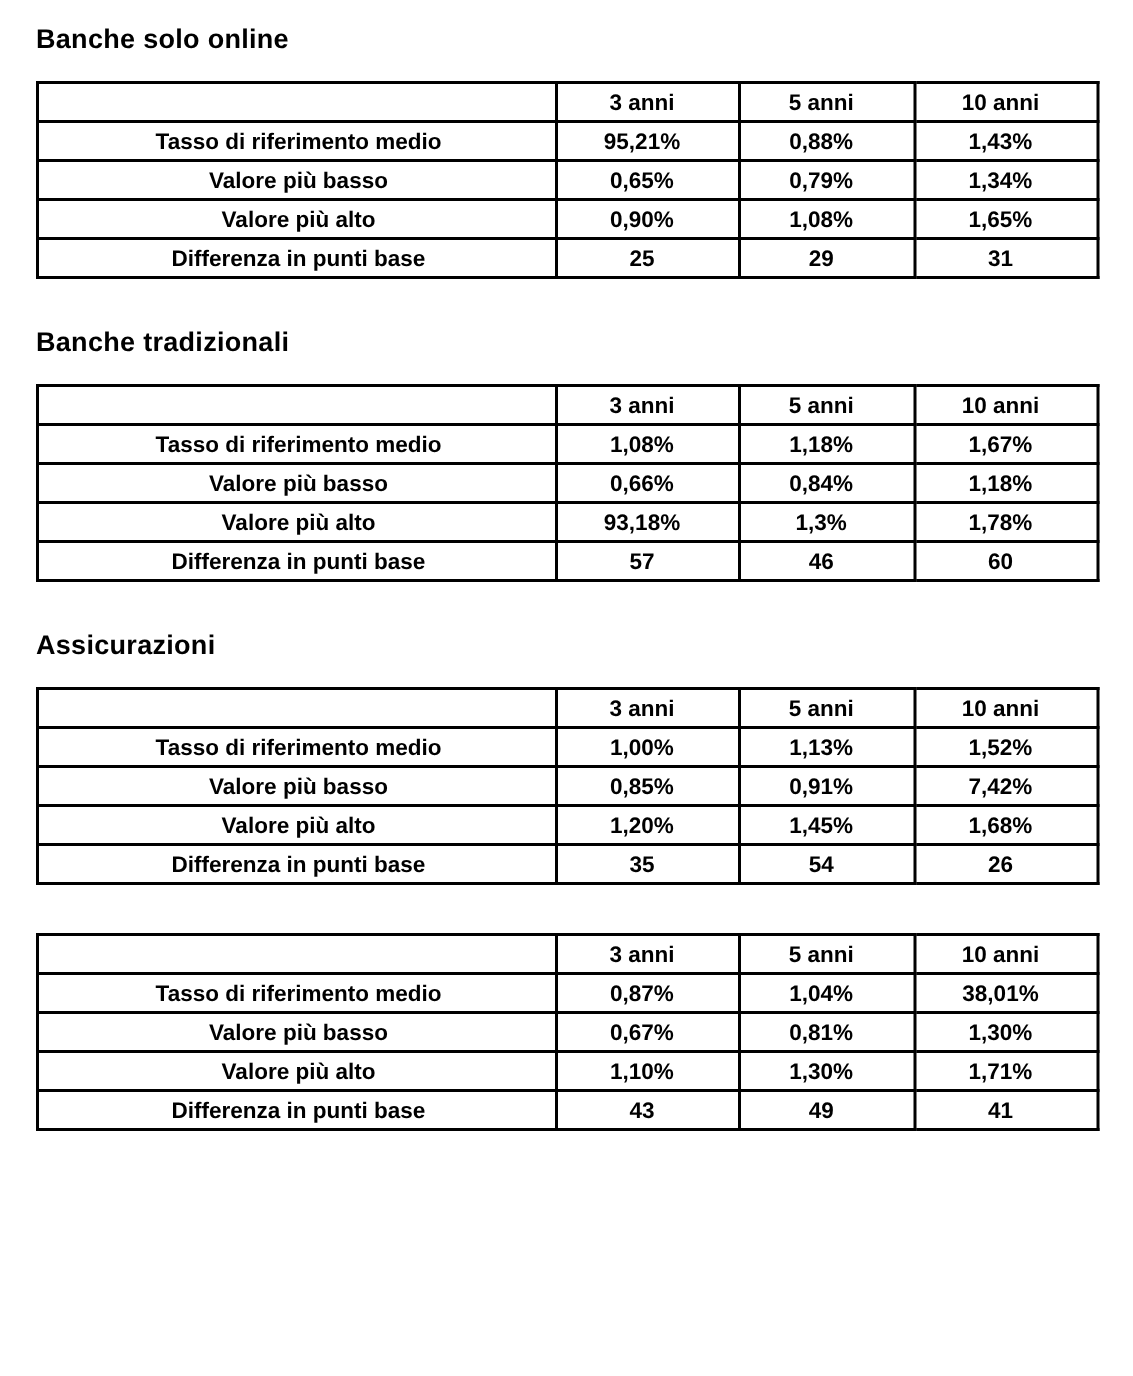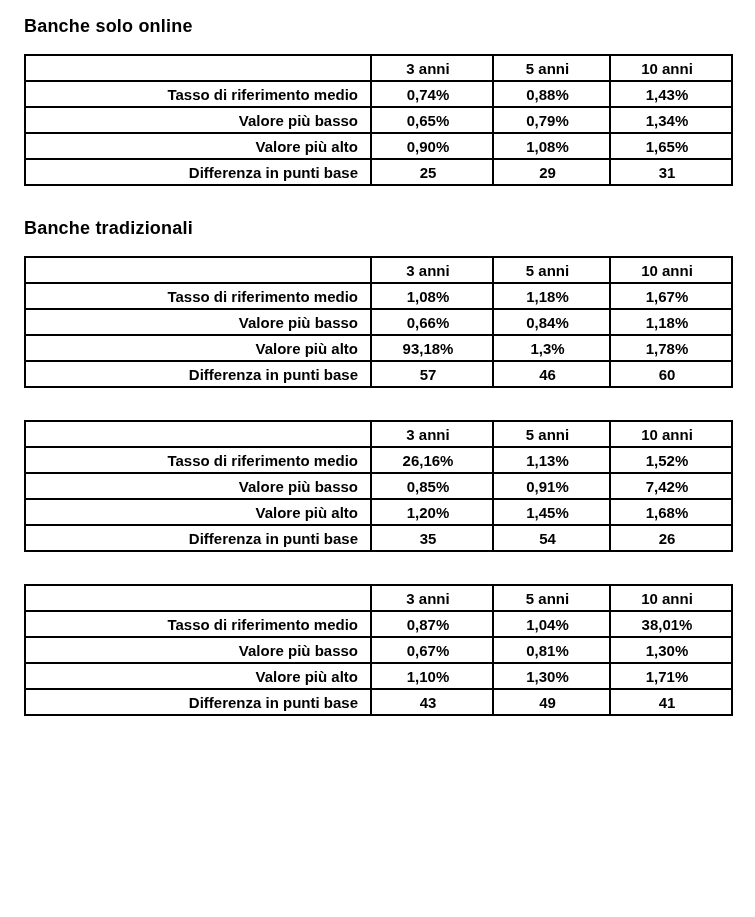--- a/index.html
+++ b/index.html
@@ -48,21 +48,21 @@
     font-weight: bold;
     padding: 0 12px 0 14px;
     white-space: nowrap;
     overflow: hidden;
     vertical-align: middle;
   }
   .rates-table th.num, .rates-table td.num {
     text-align: center;
     padding: 0 12px 0 4px;
   }
-  .rates-table td.label { text-align: right; }
+  .rates-table td.label { text-align: center; }
 </style>
 </head>
 <body>
 
 <div class="page">
     <section class="table-section">
       <h2 class="section-title">Banche solo online</h2>
       <table class="rates-table">
         <colgroup>
           <col class="c0">
@@ -74,21 +74,21 @@
           <tr>
             <th></th>
             <th class="num">3 anni</th>
             <th class="num">5 anni</th>
             <th class="num">10 anni</th>
           </tr>
         </thead>
         <tbody>
           <tr>
             <td class="label">Tasso di riferimento medio</td>
-            <td class="num">0,74%</td>
+            <td class="num">95,21%</td>
             <td class="num">0,88%</td>
             <td class="num">1,43%</td>
           </tr>
           <tr>
             <td class="label">Valore più basso</td>
             <td class="num">0,65%</td>
             <td class="num">0,79%</td>
             <td class="num">1,34%</td>
           </tr>
           <tr>
@@ -145,39 +145,40 @@
           <tr>
             <td class="label">Differenza in punti base</td>
             <td class="num">57</td>
             <td class="num">46</td>
             <td class="num">60</td>
           </tr>
         </tbody>
       </table>
     </section>
     <section class="table-section">
-      <table class="rates-table">
-        <colgroup>
-          <col class="c0">
-          <col class="c1">
-          <col class="c2">
-          <col class="c3">
-        </colgroup>
-        <thead>
-          <tr>
-            <th></th>
-            <th class="num">3 anni</th>
-            <th class="num">5 anni</th>
-            <th class="num">10 anni</th>
-          </tr>
-        </thead>
-        <tbody>
-          <tr>
-            <td class="label">Tasso di riferimento medio</td>
-            <td class="num">26,16%</td>
+      <h2 class="section-title">Assicurazioni</h2>
+      <table class="rates-table">
+        <colgroup>
+          <col class="c0">
+          <col class="c1">
+          <col class="c2">
+          <col class="c3">
+        </colgroup>
+        <thead>
+          <tr>
+            <th></th>
+            <th class="num">3 anni</th>
+            <th class="num">5 anni</th>
+            <th class="num">10 anni</th>
+          </tr>
+        </thead>
+        <tbody>
+          <tr>
+            <td class="label">Tasso di riferimento medio</td>
+            <td class="num">1,00%</td>
             <td class="num">1,13%</td>
             <td class="num">1,52%</td>
           </tr>
           <tr>
             <td class="label">Valore più basso</td>
             <td class="num">0,85%</td>
             <td class="num">0,91%</td>
             <td class="num">7,42%</td>
           </tr>
           <tr>

